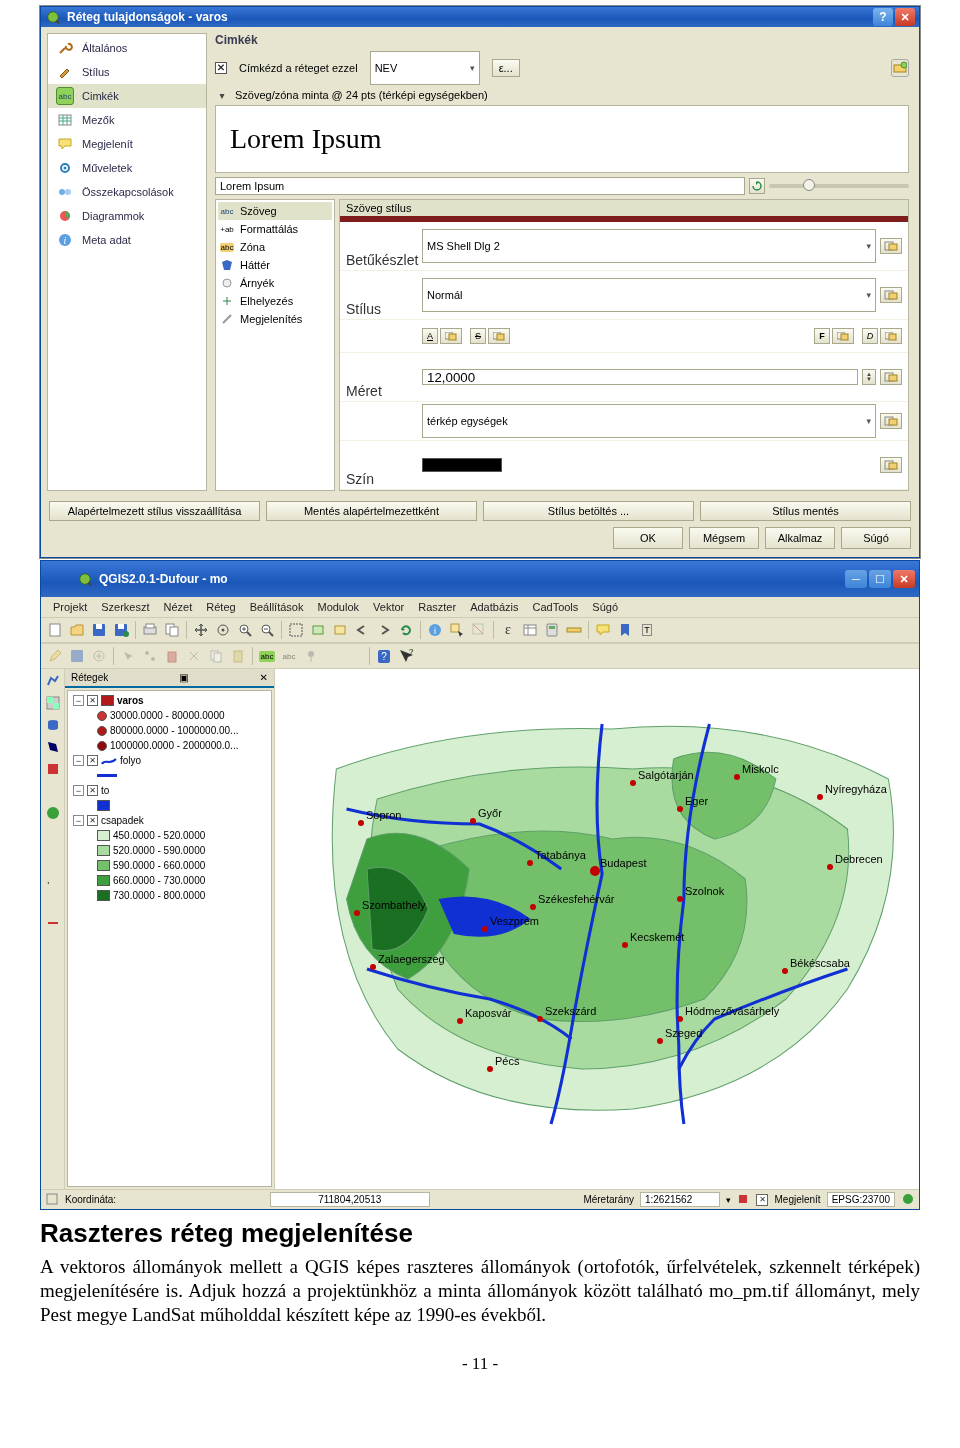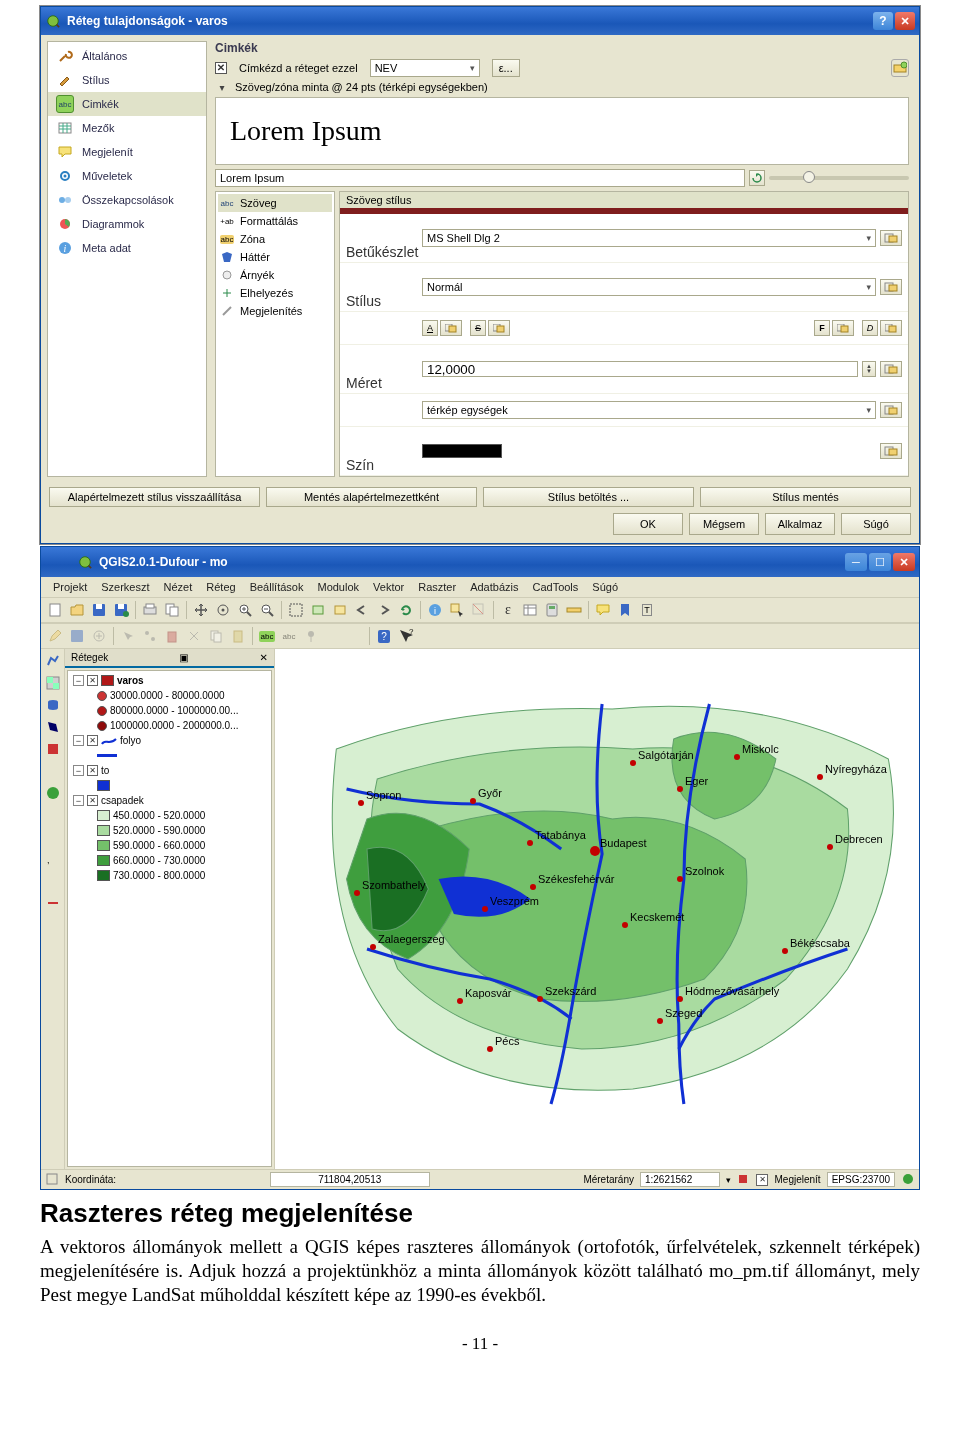--- a/index.html
+++ b/index.html
@@ -1,41 +1,41 @@
 <!DOCTYPE html>
 <html><head>
 <meta charset="utf-8">
 <style>
   * { box-sizing: border-box; margin: 0; padding: 0; }
   body { font-family: "Segoe UI", Tahoma, Arial, sans-serif; background: #fff; color: #000; font-size: 11px; }
   .page { width: 960px; margin: 0 auto; padding: 0 40px 30px; }
 
   
   .dlg { margin-top: 6px; border: 1px solid #0a4a9e; background: #e7e5d0; box-shadow: 0 0 0 1px #8a8a8a; }
-  .titlebar { display:flex; align-items:center; height:28px; background: linear-gradient(#3a78d8,#1a57b8 60%,#2f69c4); color:#fff; padding:0 4px; }
+  .titlebar { display:flex; align-items:center; height:20px; background: linear-gradient(#3a78d8,#1a57b8 60%,#2f69c4); color:#fff; padding:0 4px; }
   .titlebar .tb-icon { width:16px;height:16px; margin-right:6px; display:flex;align-items:center;justify-content:center; }
   .tb-icon svg { display:block; }
   .titlebar .tb-title { flex:1; font-size:12px; font-weight: bold; }
   .tb-btn { width:20px;height:18px; margin-left:2px; display:flex;align-items:center;justify-content:center; border-radius:3px; }
   .tb-btn.help { background: linear-gradient(#7db3ec,#3d85d8); color:#fff; font-weight:bold; font-size:12px; }
   .tb-btn.close { background: linear-gradient(#f07969,#c83a22); color:#fff; font-weight:bold; }
 
   .dlg-body { display:flex; padding:6px; gap:4px; }
   .side { width:160px; background:#fff; border:1px solid #b5b5a0; padding:2px 0; }
   .side-item { display:flex; align-items:center; gap:8px; height:24px; padding:0 8px; cursor:pointer; }
   .side-item.active { background:#e0e2c9; }
   .side-item span.icon { width:18px; height:18px; display:flex; align-items:center; justify-content:center; }
   .side-item .lbl { font-size:11px; color:#2a2a4a; }
 
   .main { flex:1; display:flex; flex-direction:column; }
   .section-title { font-size:12px; font-weight:bold; color:#3a3950; margin:0 0 2px 4px; }
   .row { display:flex; align-items:center; gap:12px; padding:2px 4px; }
   .chk { width:12px;height:12px; border:1px solid #555; display:inline-flex; align-items:center; justify-content:center; background:#fff; font-size:10px; line-height:1; }
   .chk.checked::after { content:"✕"; font-weight:bold; color:#333; }
-  .combo { height:18px; border:1px solid #a9a88c; background:#fff; display:flex; align-items:center; padding:0 4px; min-width:60px; }
+  .combo { height:18px; border:1px solid #a9a88c; background:#fff; display:flex; align-items:center; padding:16px 4px; min-width:60px; }
   .combo .caret { margin-left:auto; font-size:9px; color:#555; }
   .btn-sm { height:18px; min-width:24px; border:1px solid #a9a88c; background:linear-gradient(#fafaf0,#e4e2cd); display:flex;align-items:center;justify-content:center; padding:0 6px; }
   .svg-icon { width:18px; height:18px; border-radius:3px; display:flex; align-items:center; justify-content:center; }
 
   .arrow-tab { width:14px; display:flex; justify-content:center; font-size:10px; color:#444; }
   .sample-bar { display:flex; align-items:center; gap:6px; margin:2px 4px 4px; }
   .prev { border:1px solid #b5b5a0; background:#fff; margin:0 4px; height:68px; padding:8px 14px; font-size:28px; font-family: "Times New Roman", serif; color:#000; display:flex; align-items:center; }
   .prev-input { margin:4px; display:flex; align-items:center; gap:4px; }
   .prev-input input { flex:1; height:18px; border:1px solid #a9a88c; padding:0 4px; font-size:11px; }
   .slider { flex:0 0 140px; height:4px; background:#c8c7b0; position:relative; border-radius:2px; }
@@ -66,21 +66,21 @@
   .action-btns { display:flex; gap:6px; justify-content:flex-end; }
   .action-btns .abtn { min-width:70px; height:22px; border:1px solid #a9a88c; background:linear-gradient(#fafaf0,#e4e2cd); display:flex;align-items:center;justify-content:center; font-size:11px; }
 
   
   .para { font-family: "Times New Roman", serif; font-size:19px; margin:14px 0 6px; color:#000; }
   .h-black { font-family: Arial, sans-serif; font-size:26px; font-weight:bold; margin:8px 0 4px; }
   .para-just { font-family: "Times New Roman", serif; font-size:19px; margin:6px 0; text-align:justify; line-height:1.25; }
 
   
   .qgis { border:1px solid #0a4a9e; background:#e7e5d0; margin-top:2px; }
-  .qgis .titlebar { height:30px;padding-left:36px; }
+  .qgis .titlebar { height:36px;padding-left:36px; }
   .tb-right .tb-btn { width:22px;height:18px; }
   .tb-btn.min { background:linear-gradient(#68a2e4,#3d85d8); }
   .tb-btn.max { background:linear-gradient(#68a2e4,#3d85d8); }
   .menubar { display:flex; gap:2px; background:#e7e5d0; padding:2px 6px; font-size:11px; color:#222; }
   .menubar .mi { padding:2px 6px; cursor:pointer; }
   .toolbar { display:flex; flex-wrap:wrap; gap:2px; background:#e7e5d0; padding:2px 4px; border-top:1px solid #cfcdb7; border-bottom:1px solid #cfcdb7; align-items:center; }
   .toolbar .tbi { width:20px;height:20px; display:flex;align-items:center;justify-content:center; border:1px solid transparent; border-radius:2px; }
   .toolbar .sep { width:1px; height:18px; background:#bdbca5; margin:0 2px; }
   .toolbar .tbi.dis { opacity:.45; }
 

